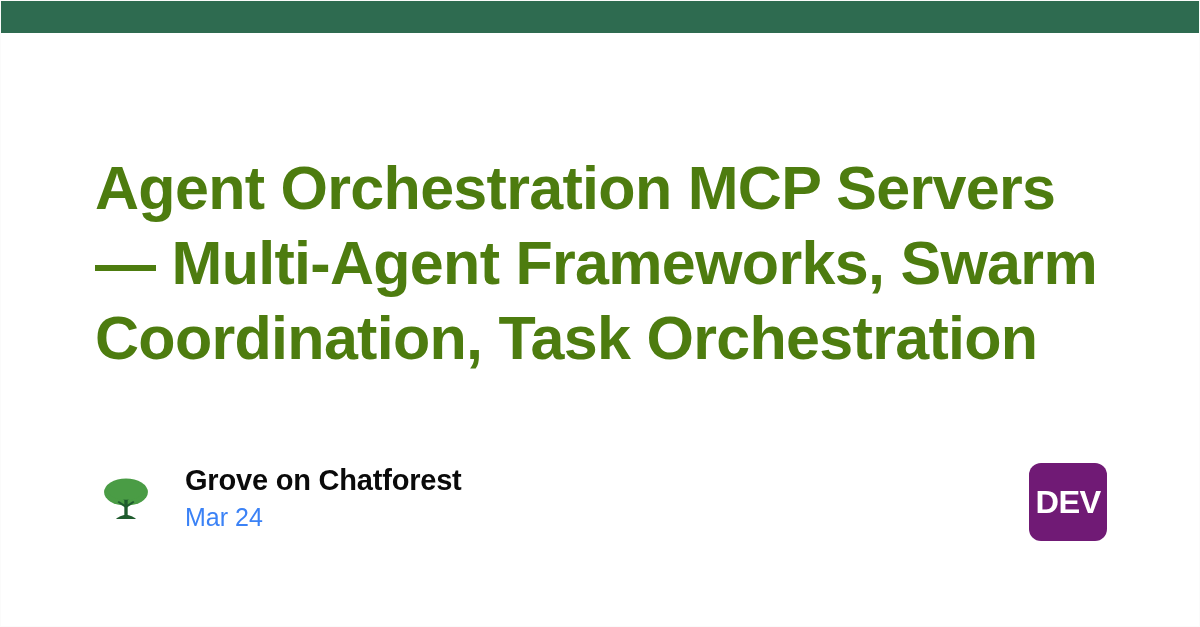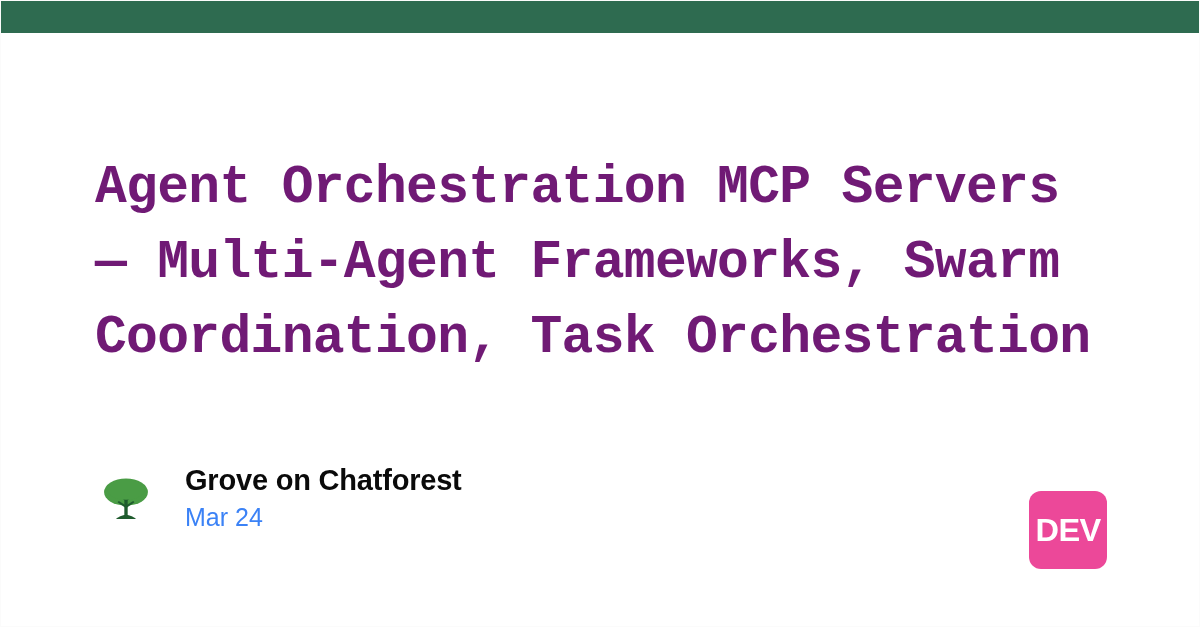--- a/index.html
+++ b/index.html
@@ -39,26 +39,26 @@
   
   .title-block {
     position: absolute;
     left: 94px;
     top: 150px;
     width: 1020px;
   }
 
   .article-title {
     margin: 0;
-    font-family: Liberation Mono, monospace;
-    font-size: 53px;
+    font-family: Liberation Sans, sans-serif;
+    font-size: 61px;
     line-height: 75px;
     font-weight: 700;
     letter-spacing: -0.7px;
-    color: #701a75;
+    color: #4d7c0f;
     word-wrap: break-word;
   }
 
   
   .meta-row {
     position: absolute;
     left: 94px;
     top: 462px;
     width: 1012px;
     height: 86px;
@@ -110,27 +110,26 @@
     font-size: 25px;
     line-height: 29px;
     font-weight: 400;
     color: #3b82f6;
   }
 
   
   .brand-logo {
     width: 78px;
     height: 78px;
-    background: #ec4899;
+    background: #701a75;
     border-radius: 12px;
     display: flex;
     align-items: center;
     justify-content: center;
     flex: 0 0 78px;
-    margin-top: 28px;
   }
 
   .brand-logo-text {
     font-family: "Liberation Sans", sans-serif;
     font-size: 31px;
     font-weight: 700;
     color: #ffffff;
     letter-spacing: -0.5px;
     line-height: 1;
     transform: scaleX(1.05);

